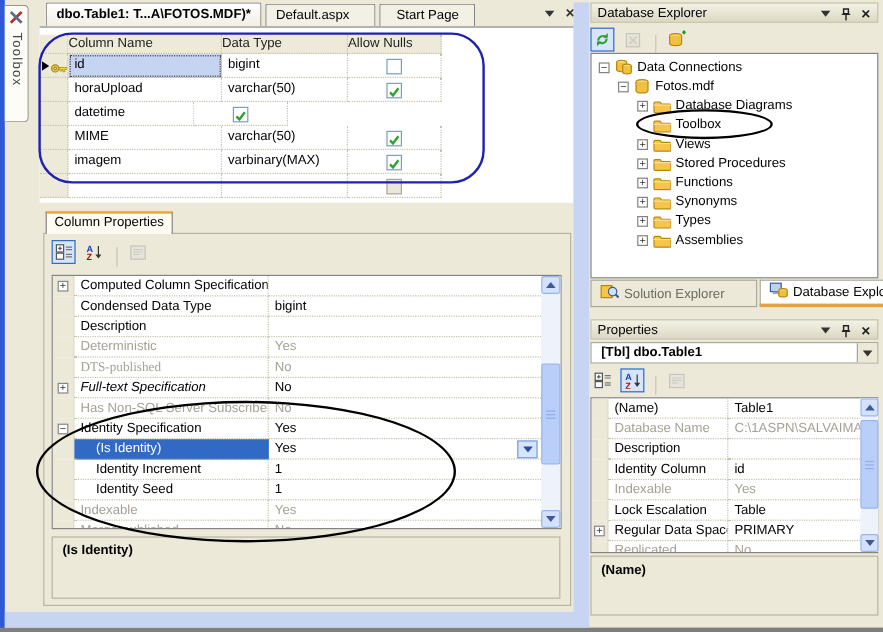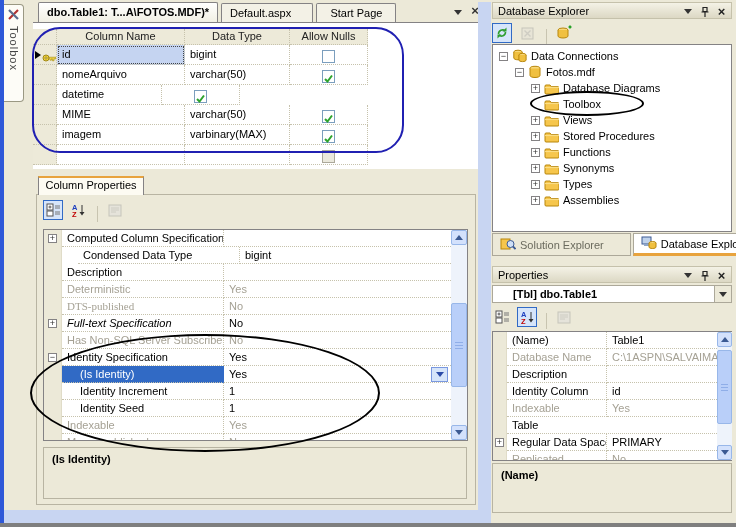--- a/index.html
+++ b/index.html
@@ -17,21 +17,21 @@
   
   .doc-tab{position:absolute;top:2px;height:20px;box-sizing:border-box;padding:3px 8px 0 8px;
            border:1px solid #848284;border-bottom:none;border-radius:2px 2px 0 0;background:#F3F1E6;white-space:nowrap;cursor:default;}
   .doc-tab.active{background:linear-gradient(#FFFFFF,#F1EFE3);font-weight:bold;z-index:2;}
   .tabbar-btn{position:absolute;width:14px;height:14px;text-align:center;line-height:13px;color:#333;cursor:default;}
   .designer-white{left:33px;top:22px;width:445px;height:146px;background:#fff;border-top:1px solid #848284;}
   
   .tg-row{display:flex;height:20px;line-height:19px;}
   .tg-head{height:16px;line-height:15px;}
   .tg-cell{box-sizing:border-box;border-right:1px dotted #C6C2AC;border-bottom:1px dotted #C6C2AC;padding-left:5px;overflow:hidden;background:#fff;}
-  .tg-hdr{background:#EDEAD9;text-align:center;padding-left:0;color:#222;}
+  .tg-hdr{background:#EDEAD9;padding-left:0;color:#222;}
   .tg-rowhdr{background:#EDEAD9;position:relative;padding-left:0;}
   .tg-sel{background:#C5D4F1;outline:1px dotted #444;outline-offset:-2px;}
   .cb{display:inline-block;width:13px;height:13px;box-sizing:border-box;border:1px solid #7B9EBD;background:#fff;vertical-align:middle;}
   .cb.dis{background:#EAE8DC;border-color:#ABA89A;}
   
   .annot{pointer-events:none;z-index:9;}
   
   .cp-tab{left:38px;top:176px;width:106px;height:19px;background:#FDFBF2;border:1px solid #848284;border-bottom:none;
           border-top:2px solid #E8A33D;box-sizing:border-box;text-align:center;line-height:15px;z-index:3;}
   .cp-pane{left:36px;top:194px;width:440px;height:311px;background:#ECE9D8;border:1px solid #B8B4A2;box-sizing:border-box;}
@@ -63,21 +63,21 @@
   .tw-icons{position:absolute;right:3px;top:2px;display:flex;gap:4px;}
   .tw-icon{width:13px;height:13px;display:flex;align-items:center;justify-content:center;color:#222;font-weight:bold;}
   .tree-box{background:#fff;border:1px solid #848284;box-sizing:border-box;overflow:hidden;}
   .tree-row{display:flex;align-items:center;height:16px;white-space:nowrap;}
   .tree-row .exp{margin-right:4px;}
   .tree-row .spc{display:inline-block;width:13px;flex:none;}
   .tree-row .ticon{margin-right:4px;display:inline-flex;flex:none;}
   .btab{position:absolute;top:0;height:23px;box-sizing:border-box;border:1px solid #ACA899;background:#ECE9D8;color:#6B6B5E;
         display:flex;align-items:center;gap:4px;padding:0 7px;}
   .btab.active{background:#fff;color:#000;border-bottom:3px solid #E8A33D;z-index:2;}
-  .combo{background:#fff;border:1px solid #ACA899;box-sizing:border-box;line-height:16px;font-weight:bold;padding-left:20px;position:relative;}
+  .combo{background:#fff;border:1px solid #ACA899;box-sizing:border-box;line-height:16px;font-weight:bold;padding-left:8px;position:relative;}
   .combo-btn{position:absolute;right:0;top:0;width:16px;height:100%;background:#ECE9D8;border-left:1px solid #ACA899;
              display:flex;align-items:center;justify-content:center;}
   .dd-btn{background:#D6E5FA;border:1px solid #7A98DF;box-sizing:border-box;display:flex;align-items:center;justify-content:center;z-index:4;}
   .dd-btn .tri-down{border-top-color:#2B4BA8;}
 </style>
 </head>
 <body>
 
 <div id="app">
 
@@ -118,21 +118,21 @@
                 <circle cx="4" cy="5" r="1.1" fill="#fff" stroke="#A08818"></circle>
                 <path d="M7 4.2h7v1.6h-2v2h-1.6v-2h-1v1.4H8z" fill="#F4D53C" stroke="#A08818" stroke-width="0.6"></path>
               </svg></span>
           </div>
           <div class="tg-cell tg-sel" style="width: 128px;">id</div>
           <div class="tg-cell" style="width: 105px;">bigint</div>
           <div class="tg-cell" style="width: 78px; text-align: center; padding-left: 0px;"><span class="cb" style="margin-top: 3px;"></span></div>
         </div>
         <div class="tg-row">
           <div class="tg-cell tg-rowhdr" style="width: 24px;"></div>
-          <div class="tg-cell" style="width: 128px;">nomeArquivo</div>
+          <div class="tg-cell" style="width: 128px;">horaUpload</div>
           <div class="tg-cell" style="width: 105px;">varchar(50)</div>
           <div class="tg-cell" style="width: 78px; text-align: center; padding-left: 0px;"><span class="cb" style="margin-top: 3px;"><svg width="11" height="11">
                 <path d="M2 6l2.5 2.5L9 2.5" fill="none" stroke="#2DA32D" stroke-width="2"></path>
               </svg></span></div>
         </div>
         <div class="tg-row">
           <div class="tg-cell tg-rowhdr" style="width: 24px;"></div>
           <div class="tg-cell" style="width: 105px;">datetime</div>
           <div class="tg-cell" style="width: 78px; text-align: center; padding-left: 0px;"><span class="cb" style="margin-top: 3px;"><svg width="11" height="11">
                 <path d="M2 6l2.5 2.5L9 2.5" fill="none" stroke="#2DA32D" stroke-width="2"></path>
@@ -197,21 +197,21 @@
     <div id="cp-grid" class="pg" style="position:absolute;left:6px;top:34px;width:425px;height:212px;">
         <div class="pg-row">
           <div class="pg-gutter" style="width: 18px;">
             <span class="exp">+</span>
           </div>
           <div class="pg-name" style="width: 162px;">Computed Column Specification</div>
           <div class="pg-val"></div>
         </div>
         <div class="pg-row">
           <div class="pg-gutter" style="width: 18px;"></div>
-          <div class="pg-name" style="width: 162px; margin-left: 16px;">Condensed Data Type</div>
+          <div class="pg-name" style="width: 162px;">Condensed Data Type</div>
           <div class="pg-val">bigint</div>
         </div>
         <div class="pg-row">
           <div class="pg-gutter" style="width: 18px;"></div>
           <div class="pg-name" style="width: 162px;">Description</div>
           <div class="pg-val"></div>
         </div>
         <div class="pg-row dis">
           <div class="pg-gutter" style="width: 18px;"></div>
           <div class="pg-name" style="width: 162px;">Deterministic</div>
@@ -525,20 +525,21 @@
         <div class="pg-name" style="width: 100px;">Identity Column</div>
         <div class="pg-val">id</div>
       </div>
       <div class="pg-row dis">
         <div class="pg-gutter" style="width: 14px;"></div>
         <div class="pg-name" style="width: 100px;">Indexable</div>
         <div class="pg-val">Yes</div>
       </div>
       <div class="pg-row">
         <div class="pg-gutter" style="width: 14px;"></div>
+        <div class="pg-name" style="width: 100px;">Lock Escalation</div>
         <div class="pg-val">Table</div>
       </div>
       <div class="pg-row">
         <div class="pg-gutter" style="width: 14px;">
           <span class="exp">+</span>
         </div>
         <div class="pg-name" style="width: 100px;">Regular Data Space</div>
         <div class="pg-val">PRIMARY</div>
       </div>
       <div class="pg-row dis">

